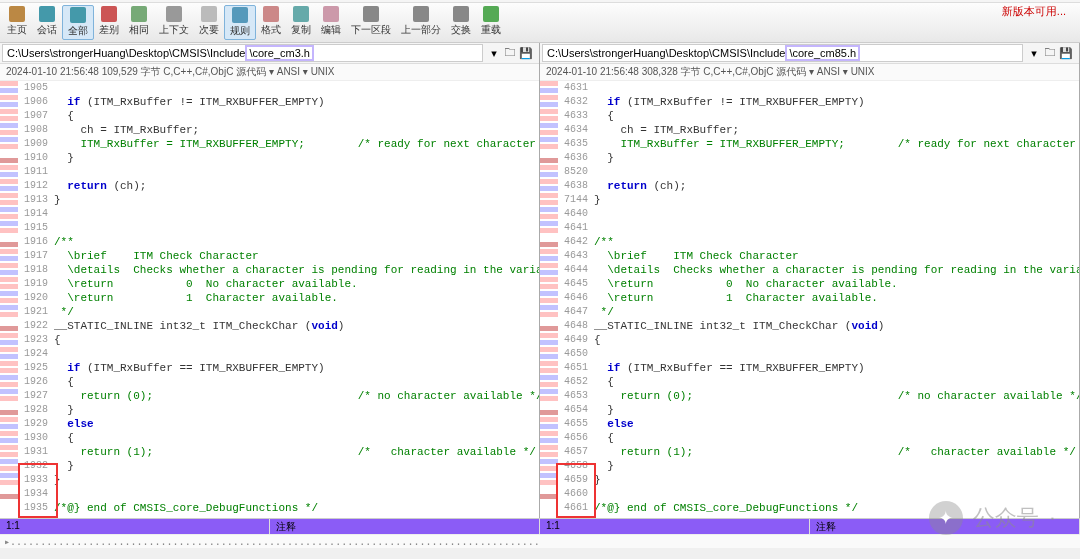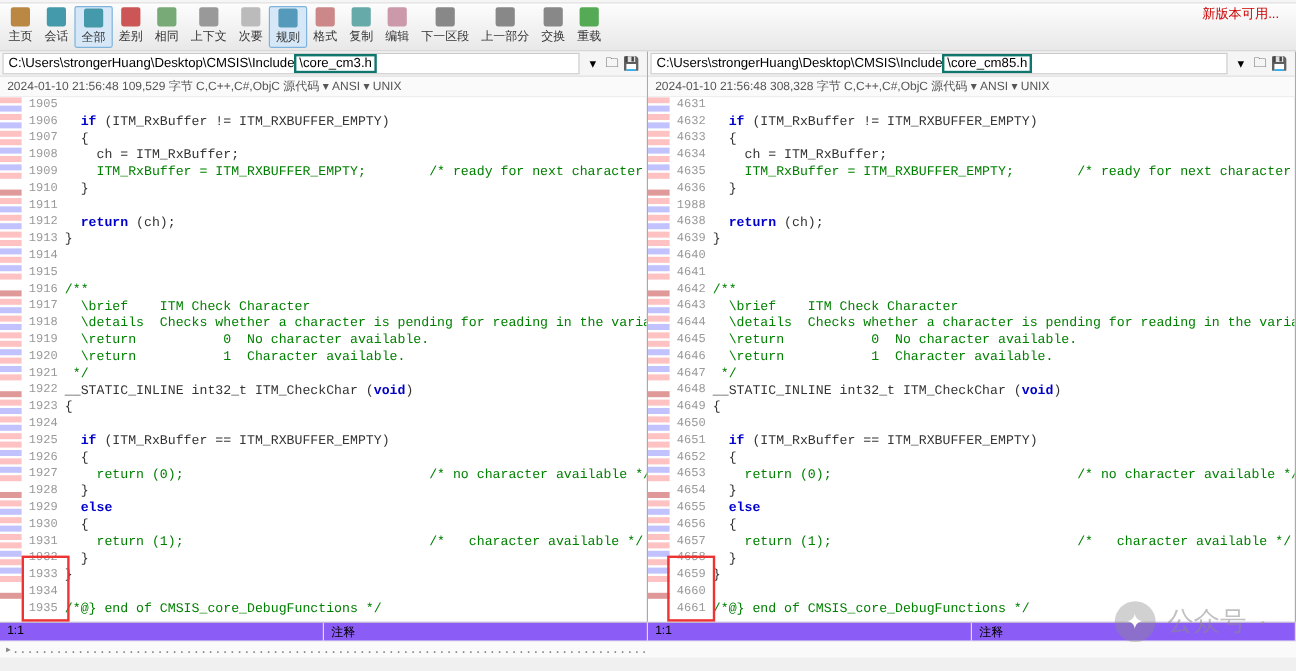--- a/index.html
+++ b/index.html
@@ -8,21 +8,21 @@
 .menubar span { padding: 2px 6px; cursor: default; }
 .new-version { position: absolute; right: 8px; top: 2px; color: #c00; }
 .toolbar { display: flex; background: linear-gradient(#fdfdfd,#e8e8e8); border-bottom: 1px solid #ccc; padding: 2px 2px; }
 .tbtn { display: flex; flex-direction: column; align-items: center; padding: 1px 5px; font-size: 10px; color: #333; min-width: 24px; }
 .tbtn.active { background: #d6e8f7; border: 1px solid #7fb3db; border-radius: 2px; }
 .tbtn-icon { width: 16px; height: 16px; margin-bottom: 1px; border-radius: 2px; }
 .main { display: flex; height: 475px; }
 .pane { flex: 1; display: flex; flex-direction: column; border-right: 1px solid #aaa; background: #fff; overflow: hidden; }
 .path-row { display: flex; align-items: center; padding: 1px 2px; background: #f5f5f5; border-bottom: 1px solid #ddd; }
 .path-input { flex: 1; height: 18px; border: 1px solid #ccc; font-size: 11px; padding: 0 4px; background: #fff; display: flex; align-items: center; overflow: hidden; white-space: nowrap; }
-.path-input .hl { border: 2px solid #0f766e; padding: 0 2px; }
+.path-input .hl { border: 2px solid #c4b5fd; padding: 0 2px; }
 .path-icons { display: flex; gap: 2px; padding: 0 4px; }
 .path-icons span { width: 14px; height: 14px; display: inline-flex; align-items: center; justify-content: center; }
 .info-row { font-size: 10px; color: #555; padding: 1px 6px; background: #fafafa; border-bottom: 1px solid #eee; }
 .editor { flex: 1; display: flex; overflow: hidden; font-family: Consolas, "Courier New", monospace; font-size: 11px; }
 .minimap { width: 18px; background: #fff; position: relative; }
 .minimap .bar { position: absolute; left: 0; width: 100%; }
 .gutter { width: 34px; background: #fff; color: #999; text-align: right; padding: 0 4px 0 0; line-height: 14px; font-size: 10px; }
 .gutter .row { height: 14px; }
 .code { flex: 1; line-height: 14px; white-space: pre; color: #333; overflow: hidden; }
 .code .row { height: 14px; padding-left: 2px; }
@@ -295,23 +295,23 @@
           <div class="bar" style="top: 406px; height: 5px; background: rgb(255, 255, 255); opacity: 0.6;"></div>
           <div class="bar" style="top: 413px; height: 5px; background: rgb(204, 85, 85); opacity: 0.6;"></div>
         </div>
         <div class="gutter">
           <div class="row">4631</div>
           <div class="row">4632</div>
           <div class="row">4633</div>
           <div class="row">4634</div>
           <div class="row">4635</div>
           <div class="row">4636</div>
-          <div class="row">1988</div>
+          <div class="row">8520</div>
           <div class="row">4638</div>
-          <div class="row">4639</div>
+          <div class="row">7144</div>
           <div class="row">4640</div>
           <div class="row">4641</div>
           <div class="row">4642</div>
           <div class="row">4643</div>
           <div class="row">4644</div>
           <div class="row">4645</div>
           <div class="row">4646</div>
           <div class="row">4647</div>
           <div class="row">4648</div>
           <div class="row">4649</div>

